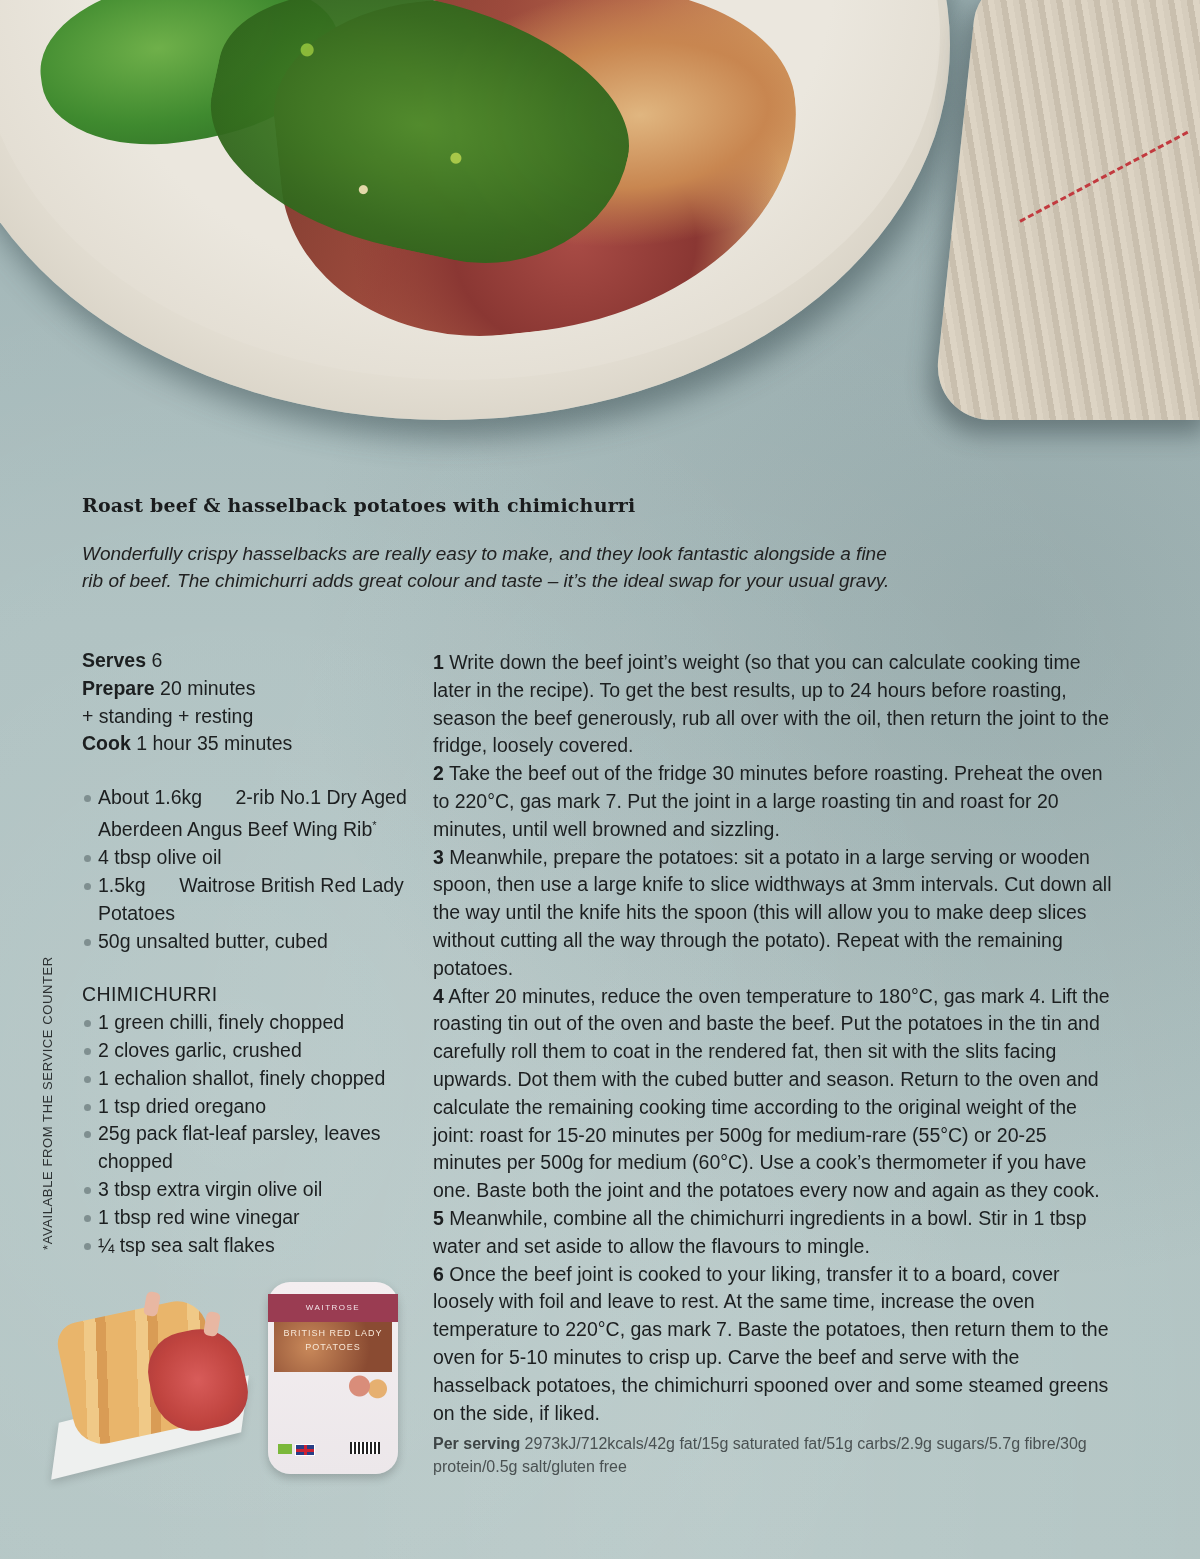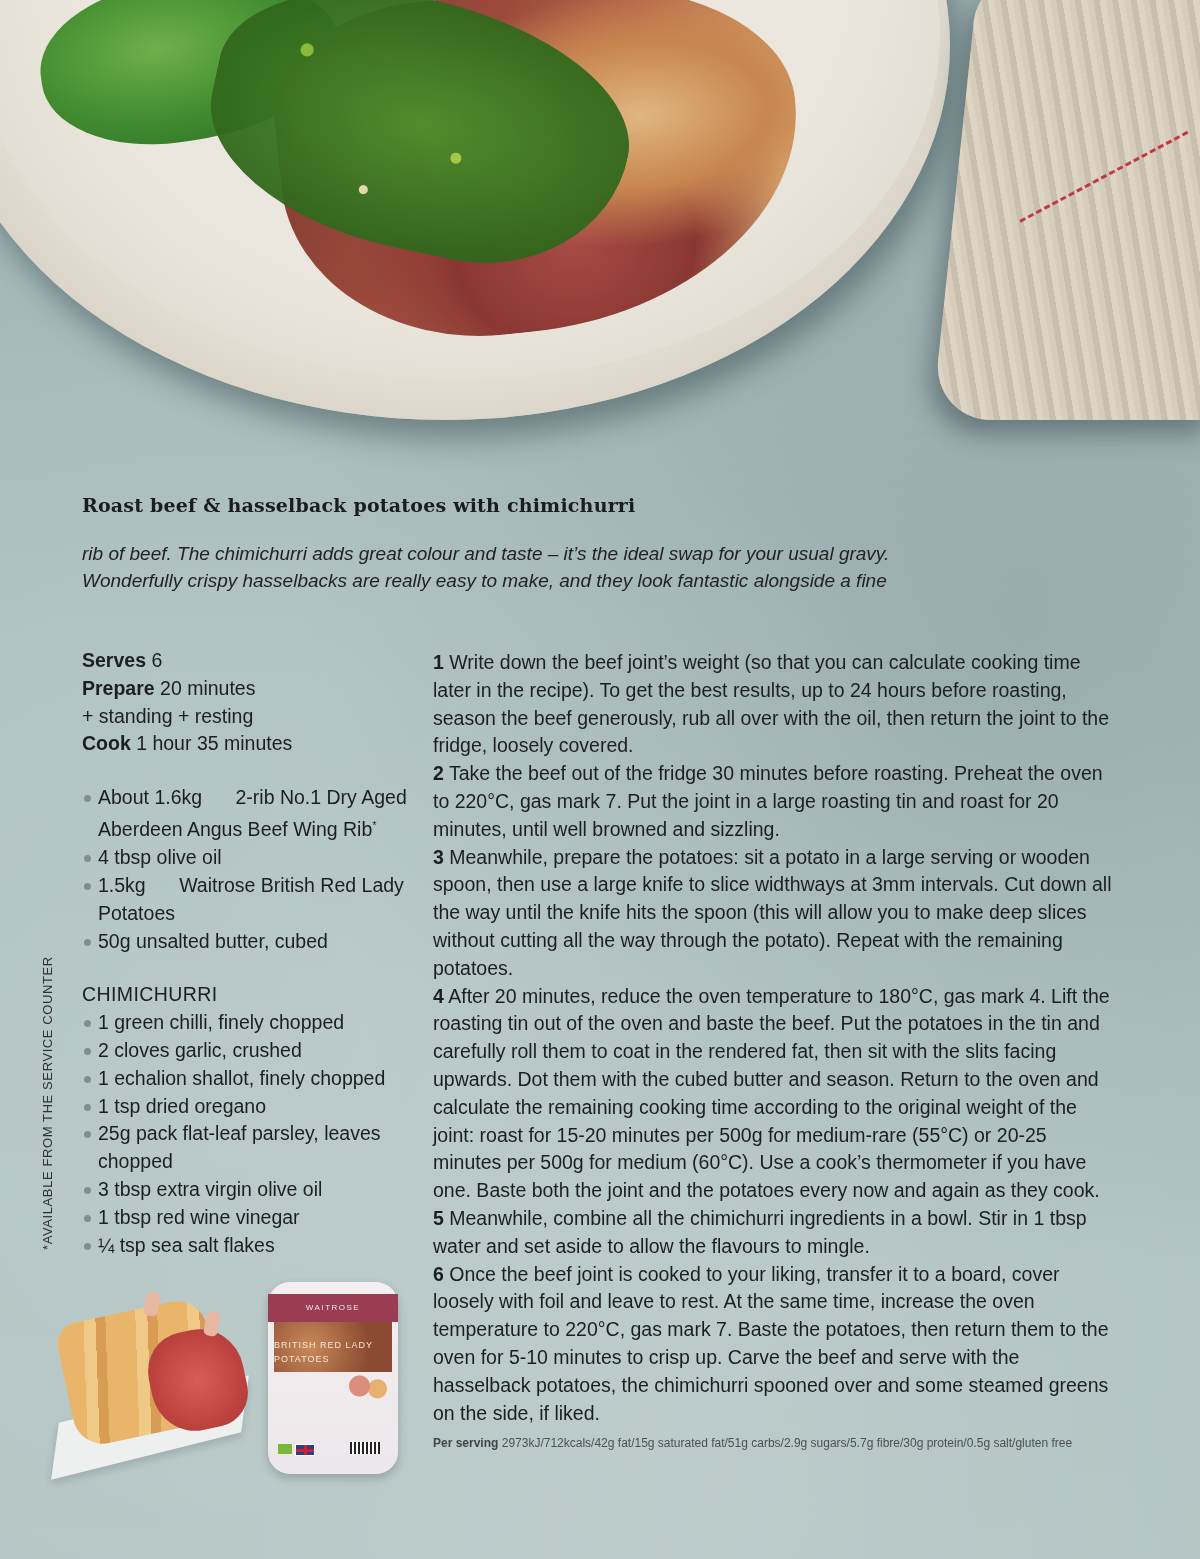--- a/index.html
+++ b/index.html
@@ -93,21 +93,21 @@
     position: absolute; left: 40px; top: 1250px;
     transform-origin: 0 0; transform: rotate(-90deg);
     font-size: 13px; letter-spacing: 0.6px; white-space: nowrap; color: #2c3132;
     width: 270px;
   }
 
   .method { position: absolute; left: 433px; top: 613px; width: 680px; font-size: 19.5px; line-height: 27.8px; margin-top: 36px; }
   .step b { font-weight: bold; }
   .nutrition {
     position: absolute; left: 433px; top: 1432px; width: 680px;
-    font-size: 12px; line-height: 23px; color: #4a5152;
+    font-size: 16px; line-height: 23px; color: #4a5152;
   }
   .nutrition b { font-weight: bold; color: #3e4546; }
 
   
   .beef-joint {
     position: absolute; left: 55px; top: 1290px; width: 190px; height: 170px;
   }
   .beef-tray {
     position: absolute; left: 0; top: 110px; width: 190px; height: 55px;
     background: #eef0ef; transform: skewY(-14deg) skewX(-8deg);
@@ -132,21 +132,21 @@
     box-shadow: 0 4px 10px rgba(0,0,0,0.2);
     border-radius: 22px;
   }
   .bag-band {
     position: absolute; left: 0; top: 12px; width: 130px; height: 28px; background: #9a3c52;
     color: #f3e6ea; font-size: 8px; letter-spacing: 1.5px; text-align: center; line-height: 28px;
   }
   .bag-window {
     position: absolute; left: 6px; top: 40px; width: 118px; height: 50px;
     background: radial-gradient(circle at 30% 50%, #c9895a, #8a4b32 70%);
-    color: #f8e8d8; font-size: 9px; letter-spacing: 1px; line-height: 14px; padding-top: 16px; box-sizing: border-box;
+    color: #f8e8d8; font-size: 9px; letter-spacing: 1px; text-align: center; line-height: 14px; padding-top: 4px; box-sizing: border-box;
   }
   .bag-potatoes { position: absolute; left: 78px; top: 90px; width: 45px; height: 28px;
     background: radial-gradient(circle at 30% 50%, #d98d7a 0 10px, transparent 11px), radial-gradient(circle at 70% 60%, #e6b070 0 9px, transparent 10px); }
   .bag-logo { position: absolute; left: 10px; top: 162px; width: 14px; height: 10px; background: #7bb83a; }
   .bag-flag { position: absolute; left: 27px; top: 162px; width: 18px; height: 10px;
     background: linear-gradient(#c23 0 0) center/100% 3px no-repeat, linear-gradient(#c23 0 0) center/3px 100% no-repeat, #2a3f86; border: 1px solid #fff; }
   .bag-barcode { position: absolute; left: 82px; top: 160px; width: 30px; height: 12px;
     background: repeating-linear-gradient(90deg, #222 0 2px, #fff 2px 4px); }
 </style>
 </head>
@@ -157,22 +157,22 @@
   <div class="plate-inner"></div>
   <div class="greens"></div>
   <div class="beef"></div>
   <div class="chimichurri"></div>
   <div class="cloth"></div>
   <div class="cloth-stripe"></div>
 </div>
 
 <h1 class="title" style="margin:0;">Roast beef &amp; hasselback potatoes with chimichurri</h1>
 <div class="intro">
+  <div>Wonderfully crispy hasselbacks are really easy to make, and they look fantastic alongside a fine</div>
   <div>rib of beef. The chimichurri adds great colour and taste – it’s the ideal swap for your usual gravy.</div>
-  <div>Wonderfully crispy hasselbacks are really easy to make, and they look fantastic alongside a fine</div>
 </div>
 
 <div class="left-col">
   <div class="meta-line">
     <b>Serves</b>
     <span>6</span>
   </div>
   <div class="meta-line">
     <b>Prepare</b>
     <span>20 minutes</span>

